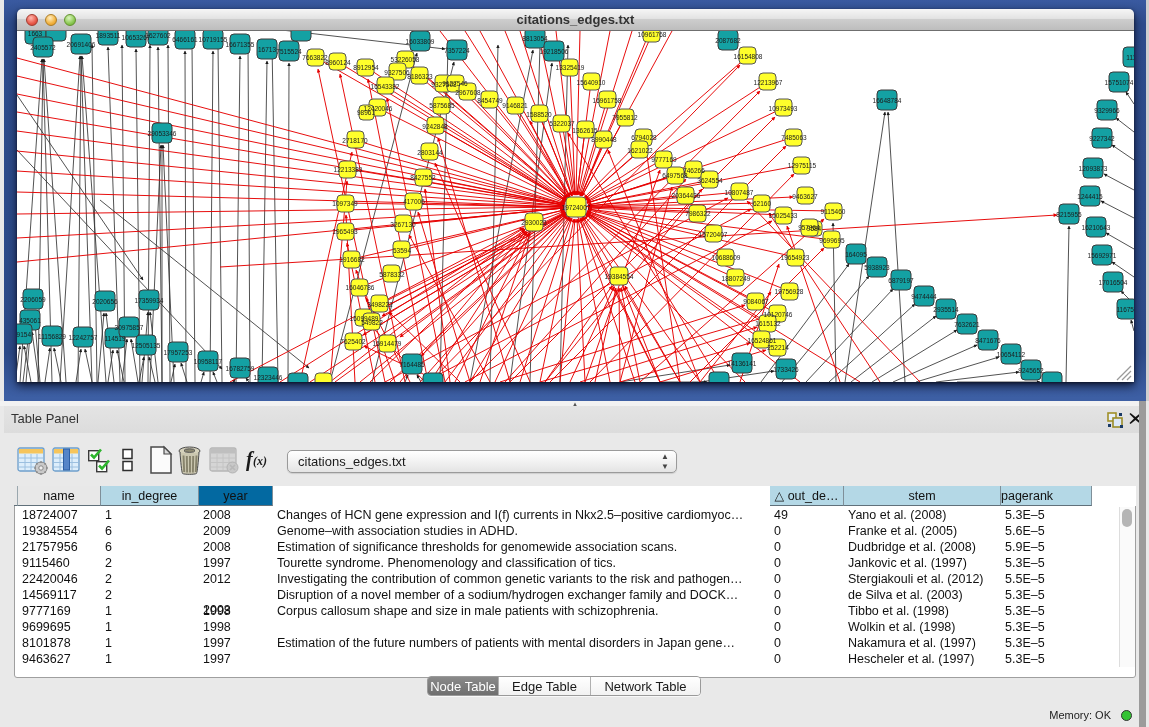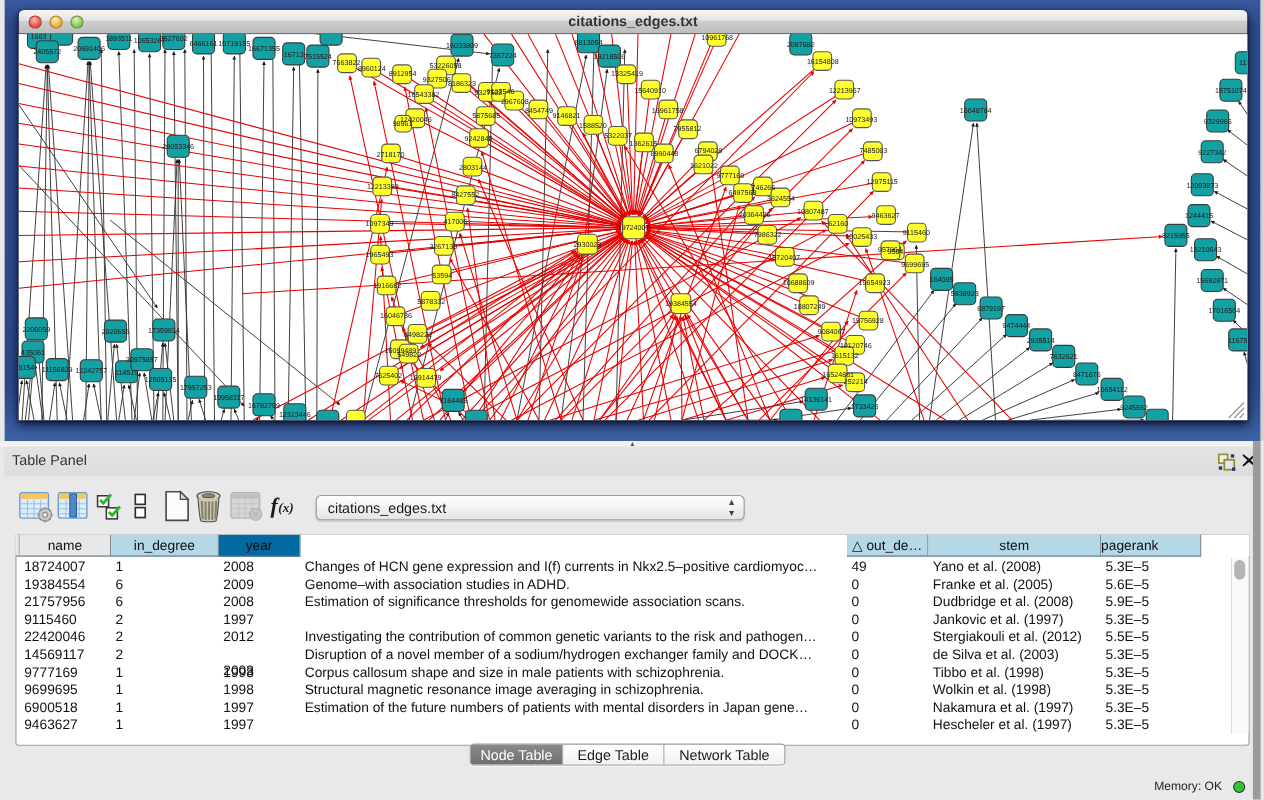--- a/index.html
+++ b/index.html
@@ -612,21 +612,21 @@
  <div style="position:absolute;left:287px;top:49px;width:390px;height:23px;border:1px solid #9a9a9a;border-radius:5px;
    background:linear-gradient(180deg,#ffffff,#f2f2f2 50%,#e4e4e4);box-shadow:0 1px 1px rgba(0,0,0,.12)">
    <div style="position:absolute;left:10px;top:3px;font-size:13px;color:#1a1a1a">citations_edges.txt</div>
    <div style="position:absolute;right:7px;top:1px;font-size:8px;color:#444;line-height:10px;text-align:center">▲<br>▼</div>
  </div>
 
  <div style="position:absolute;left:14px;top:85px;width:1122px;height:192px;background:#fff;border:1px solid #9f9f9f;border-radius:0 0 3px 3px"></div>
 
  <div style="position:absolute;left:427px;top:275px;height:20px;display:flex;font-size:13px;line-height:20px;text-align:center;
    border:1px solid #9a9a9a;border-radius:4px;overflow:hidden;box-shadow:0 1px 0 rgba(255,255,255,.7)">
-   <div style="width:83px;background:linear-gradient(180deg,#8a8a8a,#6f6f6f);color:#fff">Node Table</div>
+   <div style="width:70px;background:linear-gradient(180deg,#8a8a8a,#6f6f6f);color:#fff">Node Table</div>
    <div style="width:92px;background:linear-gradient(180deg,#ffffff,#f2f2f2);color:#1a1a1a;border-left:1px solid #b0b0b0">Edge Table</div>
    <div style="width:110px;background:linear-gradient(180deg,#ffffff,#f2f2f2);color:#1a1a1a;border-left:1px solid #b0b0b0">Network Table</div>
  </div>
 
  <div style="position:absolute;right:38px;top:308px;font-size:11px;color:#222">Memory: OK</div>
  <div style="position:absolute;left:1121px;top:309px;width:11px;height:11px;border-radius:50%;background:#35c335;border:1px solid #333"></div>
 
  <div style="position:absolute;left:1139px;top:0;width:7px;height:326px;background:#9b9b9b"></div>
 </div>
 
@@ -723,20 +723,21 @@
       <div style="position:absolute;left:189px;top:0;white-space:nowrap">2008</div>
       <div style="position:absolute;left:263px;top:0;white-space:nowrap;width:488px;overflow:hidden">Estimation of significance thresholds for genomewide association scans.</div>
       <div style="position:absolute;left:760px;top:0;white-space:nowrap">0</div>
       <div style="position:absolute;left:834px;top:0;white-space:nowrap">Dudbridge et al. (2008)</div>
       <div style="position:absolute;left:991px;top:0;white-space:nowrap">5.9E–5</div>
     </div>
 <div style="position:absolute;left:0;top:69px;height:16px;width:1100px;line-height:16px">
       <div style="position:absolute;left:8px;top:0;white-space:nowrap">9115460</div>
       <div style="position:absolute;left:91px;top:0;white-space:nowrap">2</div>
       <div style="position:absolute;left:189px;top:0;white-space:nowrap">1997</div>
+      <div style="position:absolute;left:263px;top:0;white-space:nowrap;width:488px;overflow:hidden">Tourette syndrome. Phenomenology and classification of tics.</div>
       <div style="position:absolute;left:760px;top:0;white-space:nowrap">0</div>
       <div style="position:absolute;left:834px;top:0;white-space:nowrap">Jankovic et al. (1997)</div>
       <div style="position:absolute;left:991px;top:0;white-space:nowrap">5.3E–5</div>
     </div>
 <div style="position:absolute;left:0;top:85px;height:16px;width:1100px;line-height:16px">
       <div style="position:absolute;left:8px;top:0;white-space:nowrap">22420046</div>
       <div style="position:absolute;left:91px;top:0;white-space:nowrap">2</div>
       <div style="position:absolute;left:189px;top:0;white-space:nowrap">2012</div>
       <div style="position:absolute;left:263px;top:0;white-space:nowrap;width:488px;overflow:hidden">Investigating the contribution of common genetic variants to the risk and pathogen…</div>
       <div style="position:absolute;left:760px;top:0;white-space:nowrap">0</div>
@@ -758,27 +759,26 @@
       <div style="position:absolute;left:189px;top:0;white-space:nowrap">1998</div>
       <div style="position:absolute;left:263px;top:0;white-space:nowrap;width:488px;overflow:hidden">Corpus callosum shape and size in male patients with schizophrenia.</div>
       <div style="position:absolute;left:760px;top:0;white-space:nowrap">0</div>
       <div style="position:absolute;left:834px;top:0;white-space:nowrap">Tibbo et al. (1998)</div>
       <div style="position:absolute;left:991px;top:0;white-space:nowrap">5.3E–5</div>
     </div>
 <div style="position:absolute;left:0;top:133px;height:16px;width:1100px;line-height:16px">
       <div style="position:absolute;left:8px;top:0;white-space:nowrap">9699695</div>
       <div style="position:absolute;left:91px;top:0;white-space:nowrap">1</div>
       <div style="position:absolute;left:189px;top:0;white-space:nowrap">1998</div>
-      <div style="position:absolute;left:263px;top:0;white-space:nowrap;width:488px;overflow:hidden">Structural magnetic resonance image averaging in schizophrenia.</div>
       <div style="position:absolute;left:760px;top:0;white-space:nowrap">0</div>
       <div style="position:absolute;left:834px;top:0;white-space:nowrap">Wolkin et al. (1998)</div>
       <div style="position:absolute;left:991px;top:0;white-space:nowrap">5.3E–5</div>
     </div>
 <div style="position:absolute;left:0;top:149px;height:16px;width:1100px;line-height:16px">
-      <div style="position:absolute;left:8px;top:0;white-space:nowrap">6900518</div>
+      <div style="position:absolute;left:8px;top:0;white-space:nowrap">8101878</div>
       <div style="position:absolute;left:91px;top:0;white-space:nowrap">1</div>
       <div style="position:absolute;left:189px;top:0;white-space:nowrap">1997</div>
       <div style="position:absolute;left:263px;top:0;white-space:nowrap;width:488px;overflow:hidden">Estimation of the future numbers of patients with mental disorders in Japan gene…</div>
       <div style="position:absolute;left:760px;top:0;white-space:nowrap">0</div>
       <div style="position:absolute;left:834px;top:0;white-space:nowrap">Nakamura et al. (1997)</div>
       <div style="position:absolute;left:991px;top:0;white-space:nowrap">5.3E–5</div>
     </div>
 <div style="position:absolute;left:0;top:165px;height:16px;width:1100px;line-height:16px">
       <div style="position:absolute;left:8px;top:0;white-space:nowrap">9463627</div>
       <div style="position:absolute;left:91px;top:0;white-space:nowrap">1</div>

